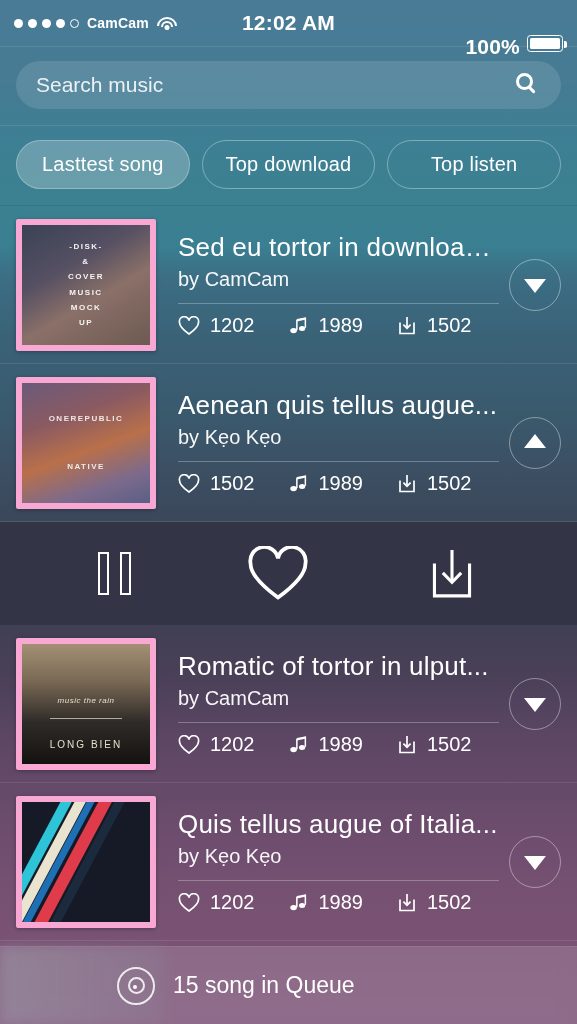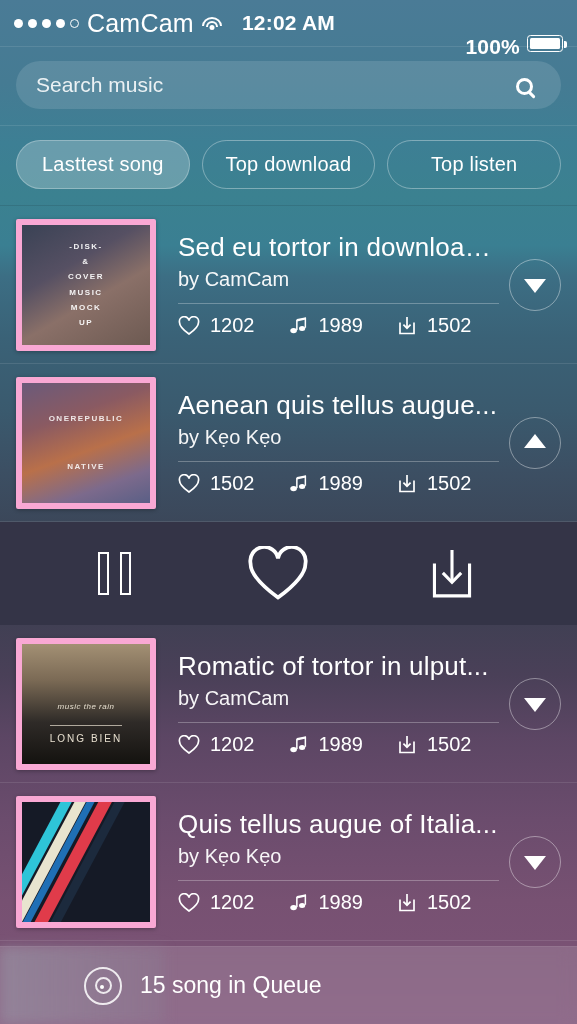--- a/index.html
+++ b/index.html
@@ -31,21 +31,21 @@
   
   .statusbar {
     height:46px; display:flex; align-items:center;
     padding:0 14px; font-size:21px; font-weight:bold;
     letter-spacing:.2px;
   }
   .sb-left { display:flex; align-items:center; gap:8px; }
   .dots { display:flex; align-items:center; gap:5px; }
   .dot { width:9px; height:9px; border-radius:50%; background:#fff; }
   .dot.hollow { background:transparent; border:1.4px solid #fff; }
-  .carrier { font-size:25px; font-weight:normal; }
+  .carrier { font-size:14px; font-weight:bold; }
   .wifi { width:20px; height:15px; position:relative; display:inline-block; }
   .wifi i {
     position:absolute; left:50%; transform:translateX(-50%);
     border:2px solid #fff; border-bottom:none;
     border-radius:50% 50% 0 0 / 100% 100% 0 0;
   }
   .wifi i:nth-child(1){ width:20px; height:9px; top:1px; }
   .wifi i:nth-child(2){ width:12px; height:6px; top:5px; }
   .wifi i:nth-child(3){
     width:5px; height:5px; top:9px; border:none;
@@ -75,21 +75,21 @@
     font-size:29px; font-weight:300; letter-spacing:.3px;
   }
   .gear { margin-left:auto; width:40px; height:40px; position:relative; cursor:pointer; }
 
   
   .searchwrap {
     padding:14px 16px 16px; border-top:1px solid rgba(255,255,255,.10);
   }
   .searchbar {
     height:48px; border-radius:24px; background:rgba(255,255,255,.12);
-    display:flex; padding:16px 20px;
+    display:flex; align-items:center; padding:16px 20px;
   }
   .searchbar input {
     flex:1; background:transparent; border:none; outline:none;
     color:#fff; font-size:21px; font-weight:300;
     font-family:"Liberation Sans", sans-serif;
   }
   .searchbar input::placeholder { color:rgba(255,255,255,.88); }
   .search-icon { width:26px; height:26px; position:relative; flex:0 0 auto; }
   .search-icon i {
     position:absolute; left:1px; top:1px; width:17px; height:17px;
@@ -179,21 +179,21 @@
   }
   .p-btn { cursor:pointer; display:flex; align-items:center; justify-content:center; }
   .pause { display:flex; gap:11px; }
   .pause i { width:11px; height:43px; border:2.4px solid #fff; }
 
   
   .queuebar {
     position:absolute; left:0; right:0; bottom:0; height:78px;
     background:rgba(255,255,255,.14);
     backdrop-filter:blur(8px);
-    display:flex; align-items:center; padding-left:84px; gap:18px;
+    display:flex; align-items:center; padding-left:117px; gap:18px;
     border-top:1px solid rgba(255,255,255,.07);
   }
   .queuebar::before {
     content:""; position:absolute; left:0; top:0; width:165px; height:100%;
     background:linear-gradient(90deg, rgba(150,150,165,.55), rgba(140,130,150,.30));
     filter:blur(6px);
   }
   .disc {
     width:38px; height:38px; border-radius:50%;
     border:2px solid rgba(255,255,255,.85);
@@ -363,21 +363,21 @@
           <path d="M10 1.6 V13.4"></path>
             <path d="M6.6 10.1 L10 13.6 L13.4 10.1"></path>
         </svg>
       </div>
     </div>
 
     <div class="song">
       <div class="art">
         <div class="art-inner art3">
           <div class="a-txt" style="font-style:italic;letter-spacing:.5px;margin-top:40px">music the rain</div>
-          <div class="a-txt" style="font-size:10px;letter-spacing:2px;border-top:1px solid rgba(232,224,208,.7);padding-top:3px;margin-top:10px">LONG BIEN</div>
+          <div class="a-txt" style="font-size:10px;letter-spacing:2px;border-top:1px solid rgba(232,224,208,.7);padding-top:16px;margin-top:10px">LONG BIEN</div>
         </div>
       </div>
       <div class="meta">
         <div class="title">Romatic of tortor in ulput...</div>
         <div class="artist">by CamCam</div>
         <div class="divider"></div>
         <div class="stats">
           <span class="stat">
             <svg width="22" height="20" viewBox="0 0 22 20" fill="none" stroke="#fff" stroke-width="1.7">
               <path d="M11 18 C4 13 1.5 9.6 1.5 6.4 A4.6 4.6 0 0 1 11 4.6 A4.6 4.6 0 0 1 20.5 6.4 C20.5 9.6 18 13 11 18z"></path>

